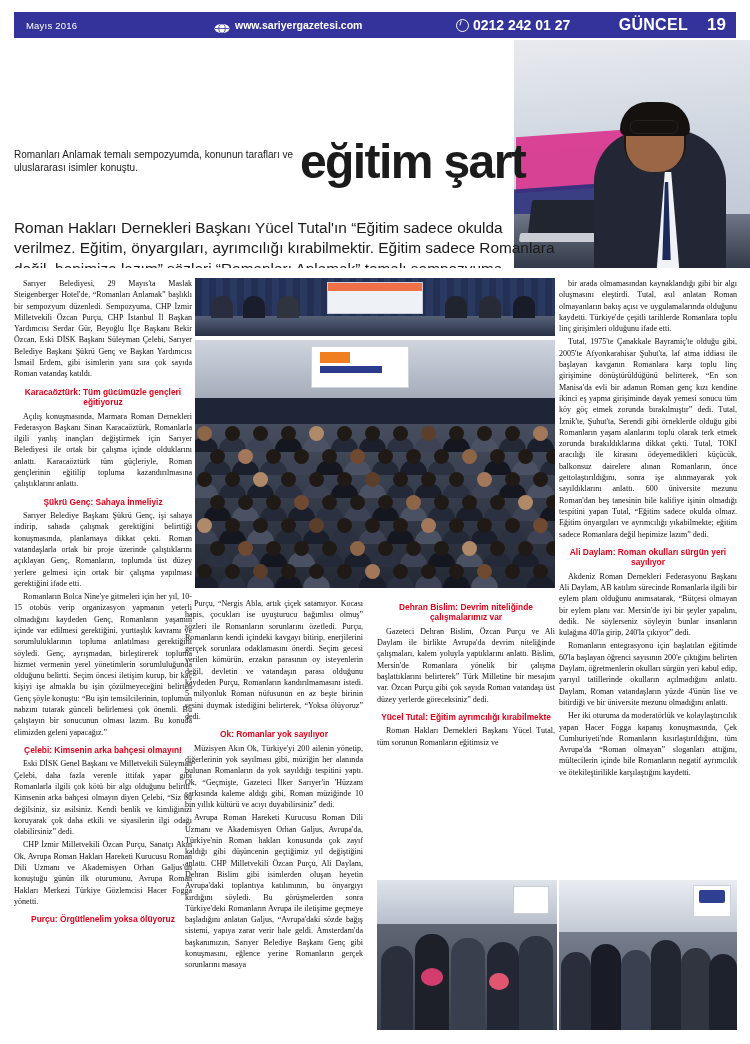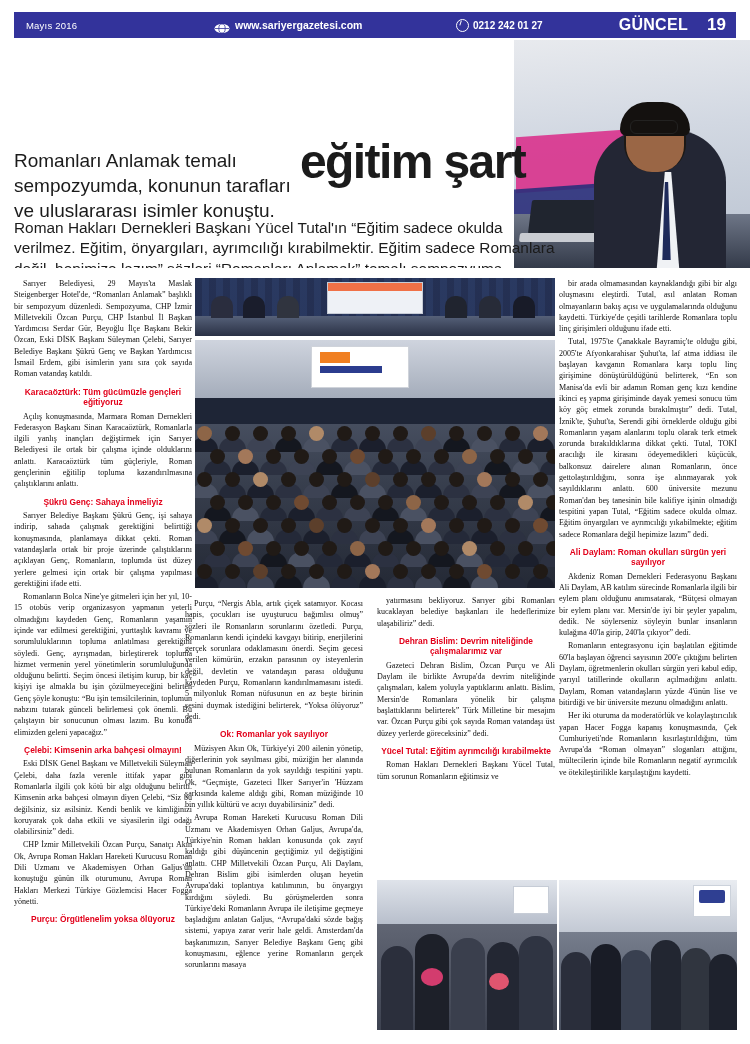--- a/index.html
+++ b/index.html
@@ -107,21 +107,21 @@
     position: absolute;
     left: 3.3px;
     top: 1.8px;
     width: 3px;
     height: 5px;
     border-left: 1.4px solid #ffffff;
     transform: rotate(18deg);
   }
   .masthead-phone-text {
     color: #ffffff;
-    font-size: 10px;
+    font-size: 14px;
     font-weight: bold;
     white-space: nowrap;
   }
   .masthead-section {
     position: absolute;
     right: 48px;
     top: 0;
     height: 26px;
     display: flex;
     align-items: center;
@@ -243,21 +243,21 @@
     letter-spacing: -1.6px;
     line-height: 1;
     white-space: nowrap;
   }
 
   .spot-small {
     position: absolute;
     left: 14px;
     top: 108px;
     width: 282px;
-    font-size: 19px;
+    font-size: 10px;
     line-height: 1.32;
     color: #1b1b1b;
     font-weight: normal;
   }
   .spot-big {
     position: absolute;
     left: 14px;
     top: 178px;
     width: 548px;
     font-size: 15.4px;
@@ -632,21 +632,20 @@
     <div id="c2">
         <div class="bodytext">Purçu, “Nergis Abla, artık çiçek satamıyor. Kocası hapis, çocukları ise uyuşturucu bağımlısı olmuş” sözleri ile Romanların sorunlarını özetledi. Purçu, Romanların kendi içindeki kavgayı bitirip, enerjilerini gerçek sorunlara odaklamasını önerdi. Seçim gecesi verilen kömürün, erzakın parasının oy isteyenlerin değil, devletin ve vatandaşın parası olduğunu kaydeden Purçu, Romanların kandırılmamasını istedi. 5 milyonluk Roman nüfusunun en az beşte birinin sesini duymak istediğini belirterek, “Yoksa ölüyoruz” dedi.</div>
         <div class="subhead">Ok: Romanlar yok sayılıyor</div>
         <div class="bodytext">Müzisyen Akın Ok, Türkiye'yi 200 ailenin yönetip, diğerlerinin yok sayılması gibi, müziğin her alanında bulunan Romanların da yok sayıldığı tespitini yaptı. Ok, “Geçmişte, Gazeteci İlker Sarıyer'in 'Hüzzam şarkısında kaleme aldığı gibi, Roman müziğinde 10 bin yıllık kültürü ve acıyı duyabilirsiniz” dedi.</div>
         <div class="bodytext">Avrupa Roman Hareketi Kurucusu Roman Dili Uzmanı ve Akademisyen Orhan Galjus, Avrupa'da, Türkiye'nin Roman hakları konusunda çok zayıf kaldığı gibi düşüncenin geçtiğimiz yıl değiştiğini anlattı. CHP Milletvekili Özcan Purçu, Ali Daylam, Dehran Bislim gibi isimlerden oluşan heyetin Avrupa'daki toplantıya katılımının, bu önyargıyı kırdığını söyledi. Bu görüşmelerden sonra Türkiye'deki Romanların Avrupa ile iletişime geçmeye başladığını anlatan Galjus, “Avrupa'daki sözde bağış sistemi, yapıya zarar verir hale geldi. Amsterdam'da başkanımızın, Sarıyer Belediye Başkanı Genç gibi konuşmasını, eğlence yerine Romanların gerçek sorunlarını masaya</div>
       </div>
   </div>
 
   <div class="col col3" style="top:595px">
     <div id="c3">
-        <div class="bodytext">yatırmasını bekliyoruz. Sarıyer gibi Romanları kucaklayan belediye başkanları ile hedeflerimize ulaşabiliriz” dedi.</div>
         <div class="subhead">Dehran Bislim: Devrim niteliğinde çalışmalarımız var</div>
         <div class="bodytext">Gazeteci Dehran Bislim, Özcan Purçu ve Ali Daylam ile birlikte Avrupa'da devrim niteliğinde çalışmaları, kalem yoluyla yaptıklarını anlattı. Bislim, Mersin'de Romanlara yönelik bir çalışma başlattıklarını belirterek” Türk Milletine bir mesajım var. Özcan Purçu gibi çok sayıda Roman vatandaşı üst düzey yerlerde göreceksiniz” dedi.</div>
         <div class="subhead">Yücel Tutal: Eğitim ayrımcılığı kırabilmekte</div>
         <div class="bodytext">Roman Hakları Dernekleri Başkanı Yücel Tutal, tüm sorunun Romanların eğitimsiz ve</div>
       </div>
   </div>
 
   <div class="col col4">
     <div id="c4">
         <div class="bodytext">bir arada olmamasından kaynaklandığı gibi bir algı oluşmasını eleştirdi. Tutal, asıl anlatan Roman olmayanların bakış açısı ve uygulamalarında olduğunu kaydetti. Türkiye'de çeşitli tarihlerde Romanlara toplu linç girişimleri olduğunu ifade etti.</div>

